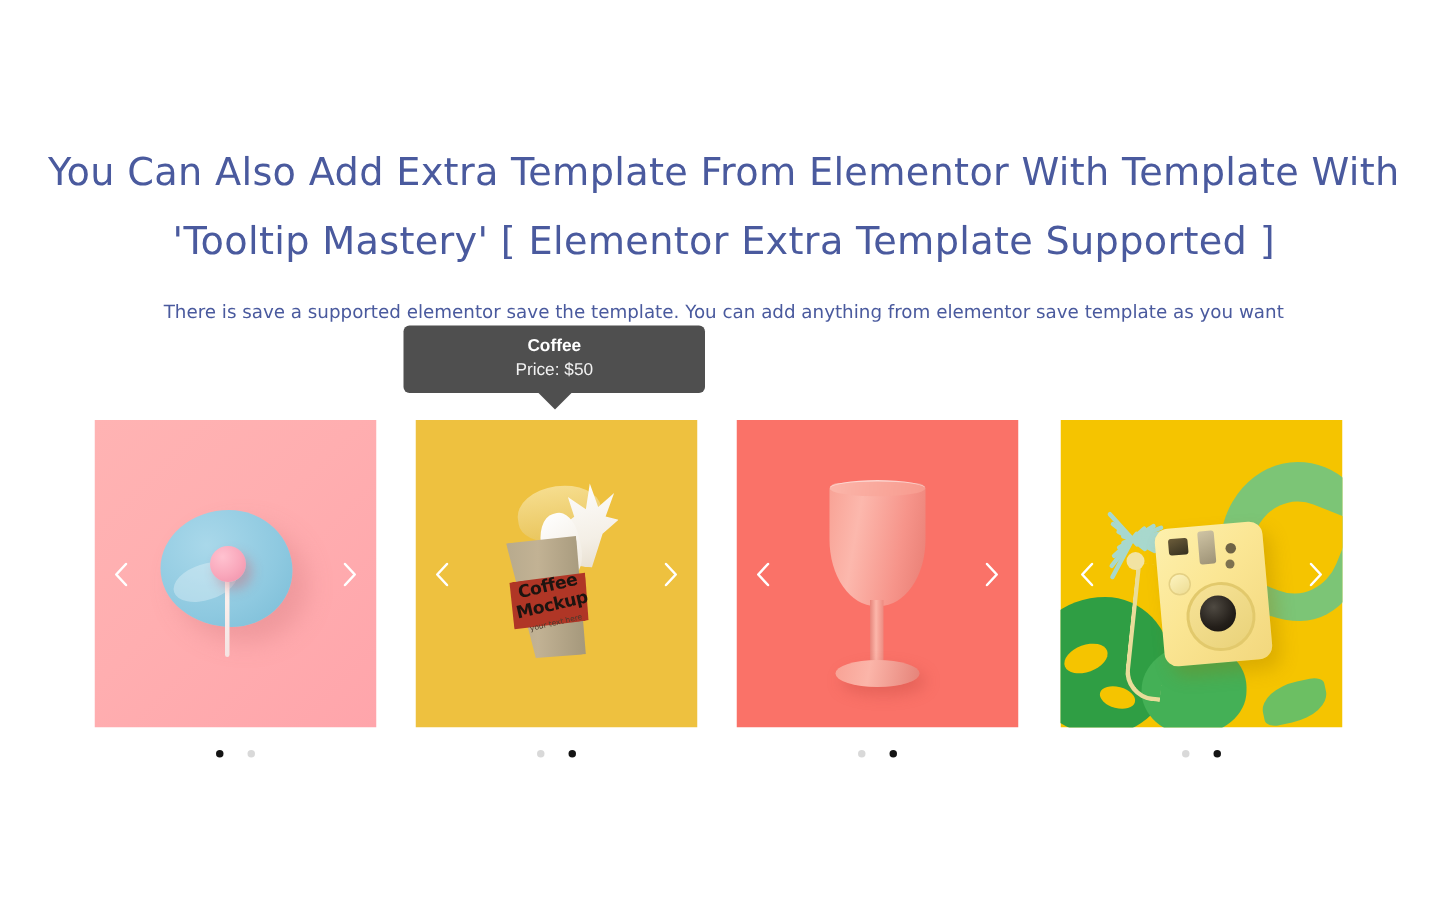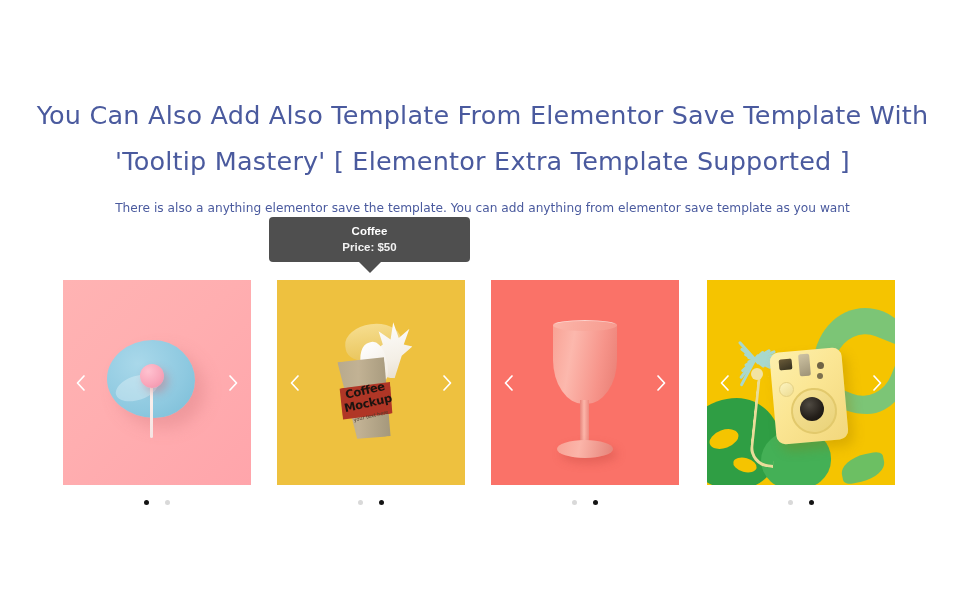--- a/index.html
+++ b/index.html
@@ -72,21 +72,21 @@
   .tooltip-title {
     font-family: "Liberation Sans", sans-serif;
     font-size: 11.5px;
     font-weight: bold;
     line-height: 16px;
     color: #ffffff;
   }
   .tooltip-sub {
     font-family: "Liberation Sans", sans-serif;
     font-size: 11.5px;
-    font-weight: 700;
+    font-weight: 400;
     line-height: 16px;
     color: #f2f2f2;
   }
   .tooltip-arrow {
     position: absolute;
     left: 50%;
     bottom: -11px;
     margin-left: -11px;
     width: 0;
     height: 0;
@@ -425,25 +425,25 @@
     border-radius: 50%;
     background: #f2e3a2;
   }
 </style>
 </head>
 <body>
 
 <div class="page">
 
   <div class="heading">
-    <span class="heading-line-1">You Can Also Add Also Template From Elementor Save Template With</span>
+    <span class="heading-line-1">You Can Also Add Extra Template From Elementor With Template With</span>
     <span class="heading-line-2">'Tooltip Mastery' [ Elementor Extra Template Supported ]</span>
   </div>
 
-  <div class="subheading">There is also a anything elementor save the template. You can add anything from elementor save template as you want</div>
+  <div class="subheading">There is save a supported elementor save the template. You can add anything from elementor save template as you want</div>
 
   <div class="tooltip">
     <div class="tooltip-title">Coffee</div>
     <div class="tooltip-sub">Price: $50</div>
     <div class="tooltip-arrow"></div>
   </div>
 
   <div class="cards-row">
 
     <div class="card" style="left:0px;">

